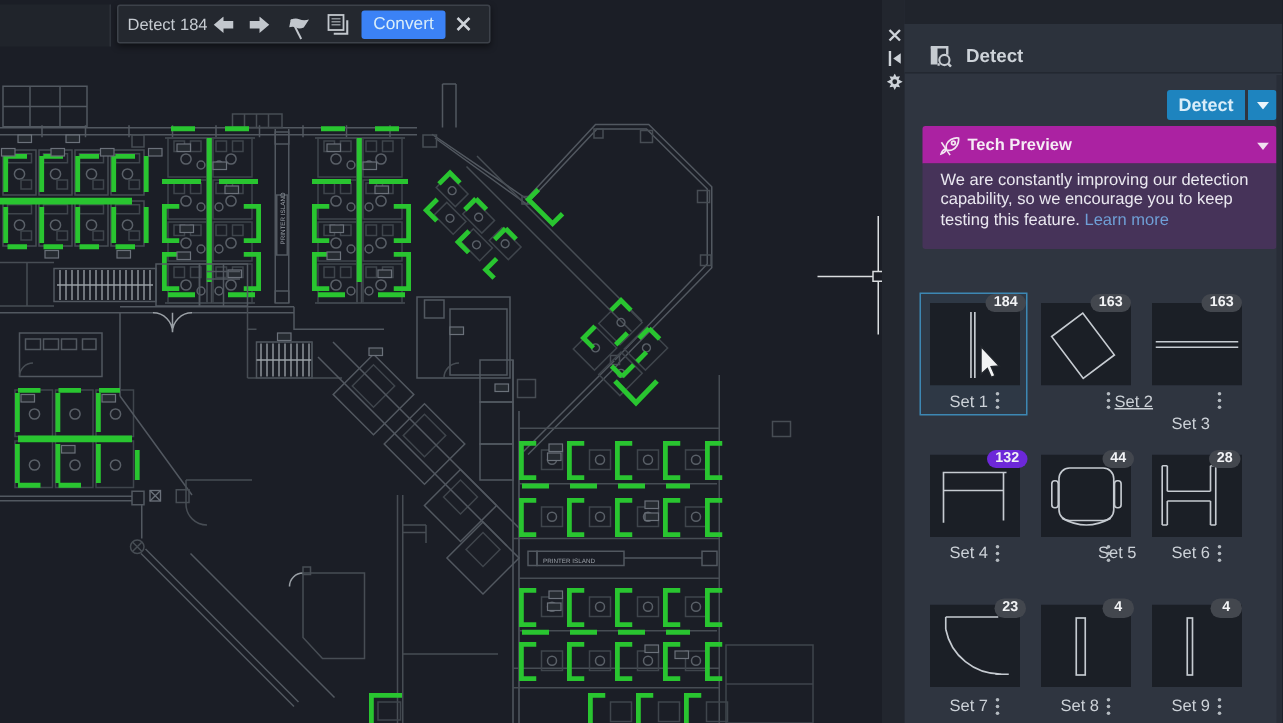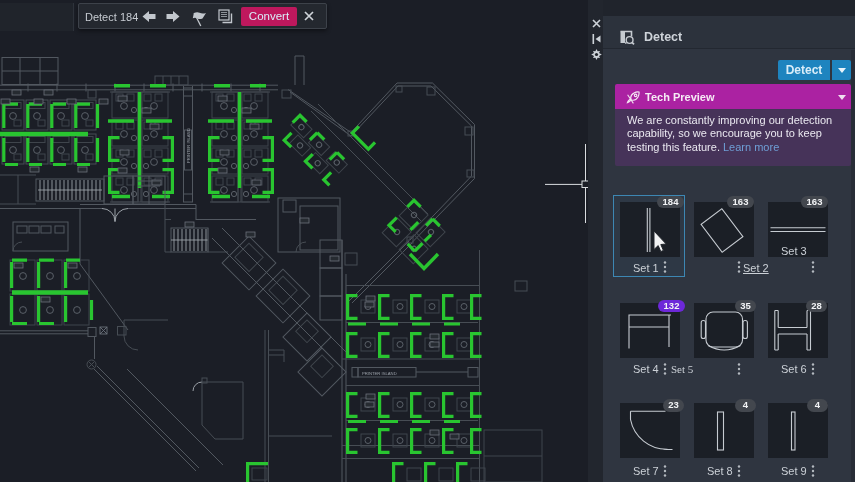--- a/index.html
+++ b/index.html
@@ -535,21 +535,21 @@
         <path d="M3.2 3 L9.8 16" stroke="#c2c7cd" stroke-width="1.3" fill="none"></path>
         <path d="M2.8 3.2 Q6 1.6 8.5 2.8 Q11.5 4.2 15 3 L11.5 8.4 Q8.5 9.6 6.3 8.4 Q4.4 7.4 1.8 8.2 Z" fill="#c2c7cd"></path>
       </svg>
 
   <svg class="abs" style="left:139px;top:5px" width="15" height="15" viewBox="0 0 15 15">
         <rect x="1" y="1" width="10" height="10" fill="none" stroke="#c2c7cd" stroke-width="1.2"></rect>
         <path d="M3 3.5 H9 M3 5.5 H9 M3 7.5 H9" stroke="#8c9298" stroke-width="1"></path>
         <path d="M13.5 4.5 V13.5 H4.5" fill="none" stroke="#c2c7cd" stroke-width="1.4"></path>
       </svg>
 
-  <div class="abs" style="left:162px;top:3px;width:56px;height:19px;background:#be185d;border-radius:2px;color:#d9edf9;font-size:11.5px;text-align:center;line-height:19px;">Convert</div>
+  <div class="abs" style="left:162px;top:3px;width:56px;height:19px;background:#3b82f6;border-radius:2px;color:#d9edf9;font-size:11.5px;text-align:center;line-height:19px;">Convert</div>
 
   <svg class="abs" style="left:225px;top:7px" width="10" height="10" viewBox="0 0 10 10">
         <path d="M1 1 L9 9 M9 1 L1 9" stroke="#ced3d9" stroke-width="1.7"></path>
       </svg>
 </div>
 
 <div class="abs" style="left:588px;top:0;width:15px;height:482px;background:#22262e;"></div>
 
 <svg class="abs" style="left:592px;top:19px" width="9" height="9" viewBox="0 0 9 9">
       <path d="M1 1 L8 8 M8 1 L1 8" stroke="#cdd2d8" stroke-width="1.6"></path>
@@ -649,21 +649,21 @@
 
 <svg class="abs" style="left:768px;top:201.5px" width="60" height="55" viewBox="0 0 60 55">
       <rect x="0" y="0" width="60" height="55" fill="#1b1f26"></rect>
       <g stroke="#c6cbd1" stroke-width="1.1" fill="none">
         <path d="M2.5 25.8 H57.5 M2.5 29.5 H57.5"></path>
       </g>
     </svg>
 
 <div class="abs" style="left:801px;top:195.5px;width:27px;height:12.5px;background:#43474e;border-radius:6.5px;color:#f2f3f5;font-size:9.5px;font-weight:bold;text-align:center;line-height:12.5px;">163</div>
 
-<div class="abs" style="left:781px;top:245px;font-size:11px;color:#ccd1d7;">Set 3</div>
+<div class="abs" style="left:781px;top:277px;font-size:11px;color:#ccd1d7;">Set 3</div>
 
 <svg class="abs" style="left:811px;top:261px" width="4" height="12" viewBox="0 0 4 12">
       <circle cx="2" cy="1.5" r="1.2" fill="#b4bac0"></circle>
       <circle cx="2" cy="6" r="1.2" fill="#b4bac0"></circle>
       <circle cx="2" cy="10.5" r="1.2" fill="#b4bac0"></circle>
     </svg>
 
 <svg class="abs" style="left:619.5px;top:303px" width="60" height="55" viewBox="0 0 60 55">
       <rect x="0" y="0" width="60" height="55" fill="#1b1f26"></rect>
       <g stroke="#c6cbd1" stroke-width="1.1" fill="none">
@@ -684,23 +684,23 @@
 <svg class="abs" style="left:694px;top:303px" width="60" height="55" viewBox="0 0 60 55">
       <rect x="0" y="0" width="60" height="55" fill="#1b1f26"></rect>
       <g stroke="#c6cbd1" stroke-width="1.1" fill="none">
         <rect x="12" y="9" width="36.5" height="35" rx="7"></rect>
         <rect x="7.2" y="17.5" width="4.3" height="18" rx="2"></rect>
         <rect x="49" y="17.5" width="4.4" height="18" rx="2"></rect>
         <path d="M14 42.5 Q30.3 51.5 46.5 42.5"></path>
       </g>
     </svg>
 
-<div class="abs" style="left:735px;top:299.5px;width:21px;height:12.5px;background:#43474e;border-radius:6.5px;color:#f2f3f5;font-size:9.5px;font-weight:bold;text-align:center;line-height:12.5px;">35</div>
-
-<div class="abs" style="left:671px;top:363px;font-size:11px;color:#ccd1d7;font-family:Liberation Serif, serif;">Set 5</div>
+<div class="abs" style="left:735px;top:299.5px;width:21px;height:12.5px;background:#43474e;border-radius:6.5px;color:#f2f3f5;font-size:9.5px;font-weight:bold;text-align:center;line-height:12.5px;">44</div>
+
+<div class="abs" style="left:732px;top:363px;font-size:11px;color:#ccd1d7;">Set 5</div>
 
 <svg class="abs" style="left:737px;top:362.5px" width="4" height="12" viewBox="0 0 4 12">
       <circle cx="2" cy="1.5" r="1.2" fill="#b4bac0"></circle>
       <circle cx="2" cy="6" r="1.2" fill="#b4bac0"></circle>
       <circle cx="2" cy="10.5" r="1.2" fill="#b4bac0"></circle>
     </svg>
 
 <svg class="abs" style="left:768px;top:303px" width="60" height="55" viewBox="0 0 60 55">
       <rect x="0" y="0" width="60" height="55" fill="#1b1f26"></rect>
       <g stroke="#c6cbd1" stroke-width="1.1" fill="none">

